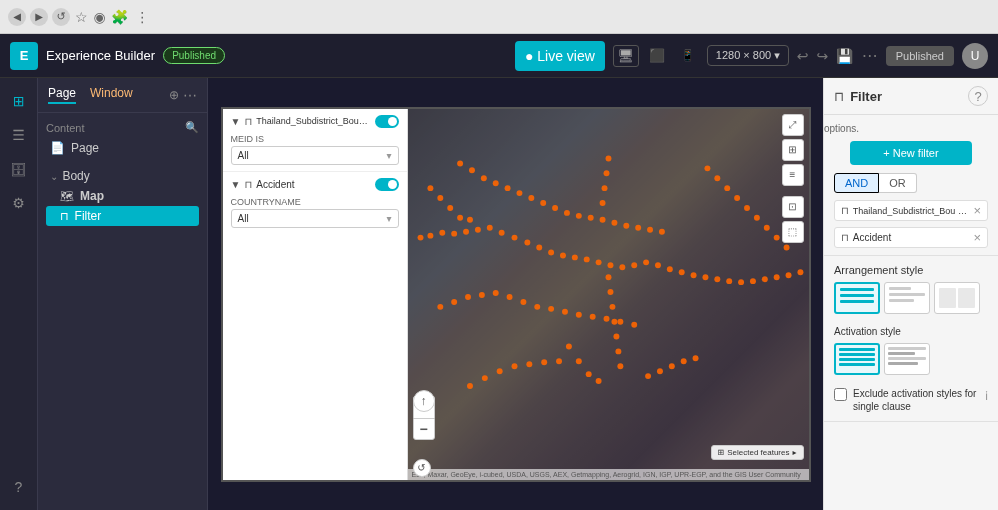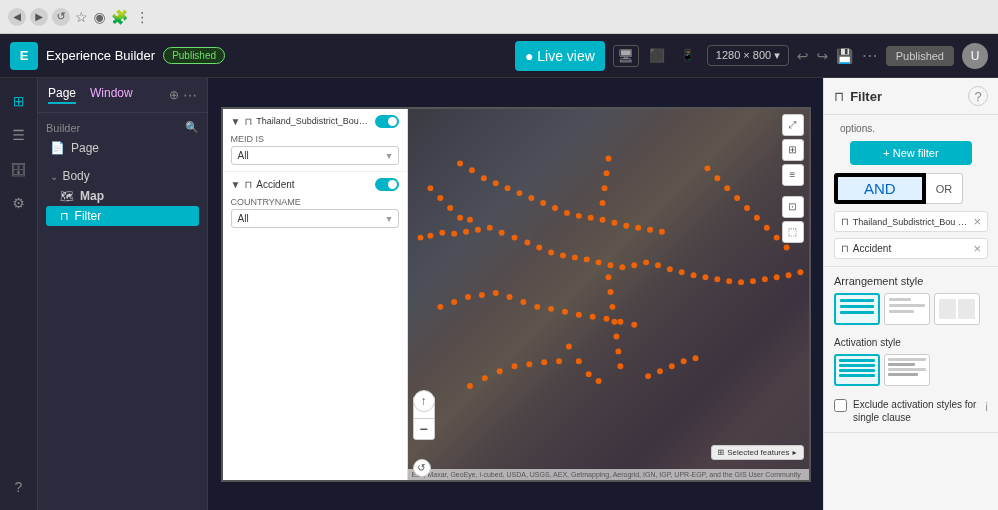--- a/index.html
+++ b/index.html
@@ -48,31 +48,31 @@
     <div style="width:30px; height:30px; display:flex; align-items:center; justify-content:center; color:#888; cursor:pointer; border-radius:4px; margin-bottom:4px; font-size:13px;">🗄</div>
     <div style="width:30px; height:30px; display:flex; align-items:center; justify-content:center; color:#888; cursor:pointer; border-radius:4px; margin-bottom:4px; font-size:14px;">⚙</div>
     <div style="flex:1;"></div>
     <div style="width:30px; height:30px; display:flex; align-items:center; justify-content:center; color:#888; cursor:pointer; border-radius:4px; font-size:14px;">?</div>
   </div>
 
   <div style="width:170px; background:#2b2b3d; border-right:1px solid #3a3a4d; display:flex; flex-direction:column;">
     <div style="display:flex; align-items:center; justify-content:space-between; padding:8px 10px; border-bottom:1px solid #3a3a4d;">
       <div style="display:flex; gap:14px;">
         <span style="color:white; font-size:12px; cursor:pointer; border-bottom:2px solid #00b4c8; padding-bottom:2px;">Page</span>
-        <span style="color:#f0abfc; font-size:12px; cursor:pointer;">Window</span>
+        <span style="color:#fdba74; font-size:12px; cursor:pointer;">Window</span>
       </div>
       <div style="display:flex; gap:4px;">
         <button style="background:transparent; border:none; color:#888; cursor:pointer; font-size:12px;">⊕</button>
         <button style="background:transparent; border:none; color:#888; cursor:pointer; font-size:14px;">⋯</button>
       </div>
     </div>
 
     <div style="padding:6px 8px;">
       <div style="display:flex; align-items:center; justify-content:space-between; padding:2px 0 4px 0;">
-        <span style="color:#888; font-size:11px;">Builder</span>
+        <span style="color:#888; font-size:11px;">Content</span>
         <button style="background:transparent; border:none; color:#888; cursor:pointer; font-size:11px;">🔍</button>
       </div>
       <div style="display:flex; align-items:center; gap:6px; padding:3px 4px; border-radius:3px; cursor:pointer; color:#ccc;">
         <span style="font-size:12px;">📄</span>
         <span style="font-size:12px; color:#ccc;">Page</span>
       </div>
     </div>
 
     <div style="padding:2px 8px;">
       <div style="display:flex; align-items:center; justify-content:space-between; padding:3px 4px; cursor:pointer; color:#ccc; border-radius:3px;">
@@ -306,31 +306,31 @@
       <div style="display:flex; align-items:center; gap:6px;">
         <span style="color:#555; font-size:13px;">⊓</span>
         <span style="font-size:13px; font-weight:600; color:#333;">Filter</span>
       </div>
       <button style="background:transparent; border:none; color:#888; cursor:pointer; font-size:13px; width:20px; height:20px; display:flex; align-items:center; justify-content:center; border:1px solid #ccc; border-radius:50%;">?</button>
     </div>
 
 
     <div style="flex:1; overflow-y:auto;">
 
-      <div style="padding:6px 10px 2px 16px;">
+      <div style="padding:6px 10px 2px 0;">
         <span style="font-size:10px; color:#666;">options.</span>
       </div>
 
       <div style="padding:4px 26px;">
         <button style="display:flex; align-items:center; gap:4px; background:#00b4c8; color:white; border:none; border-radius:4px; padding:6px 10px; cursor:pointer; font-size:11px; width:100%; justify-content:center;">+ New filter</button>
       </div>
 
       <div style="padding:4px 10px;">
         <div style="display:flex; gap:0;">
-          <button style="padding:3px 26px; border:4px solid #000000; background:#e0f0ff; cursor:pointer; font-size:15px; color:#0066cc; border-radius:3px 0 0 3px;">AND</button>
+          <button style="padding:3px 10px; border:1px solid #000000; background:#e0f0ff; cursor:pointer; font-size:11px; color:#0066cc; border-radius:3px 0 0 3px;">AND</button>
           <button style="padding:3px 10px; border:1px solid #ccc; background:white; cursor:pointer; font-size:11px; color:#555; border-radius:0 3px 3px 0; border-left:none;">OR</button>
         </div>
       </div>
 
       <div style="padding:3px 10px;">
         <div style="display:flex; align-items:center; gap:4px; background:white; border:1px solid #ddd; border-radius:3px; padding:3px 6px;">
           <span style="font-size:10px; color:#555;">⊓</span>
           <span style="flex:1; font-size:9px; color:#333; overflow:hidden; text-overflow:ellipsis; white-space:nowrap;">Thailand_Subdistrict_Bou ndaries_2023</span>
           <button style="background:transparent; border:none; color:#999; cursor:pointer; font-size:13px; line-height:1;">×</button>
         </div>

